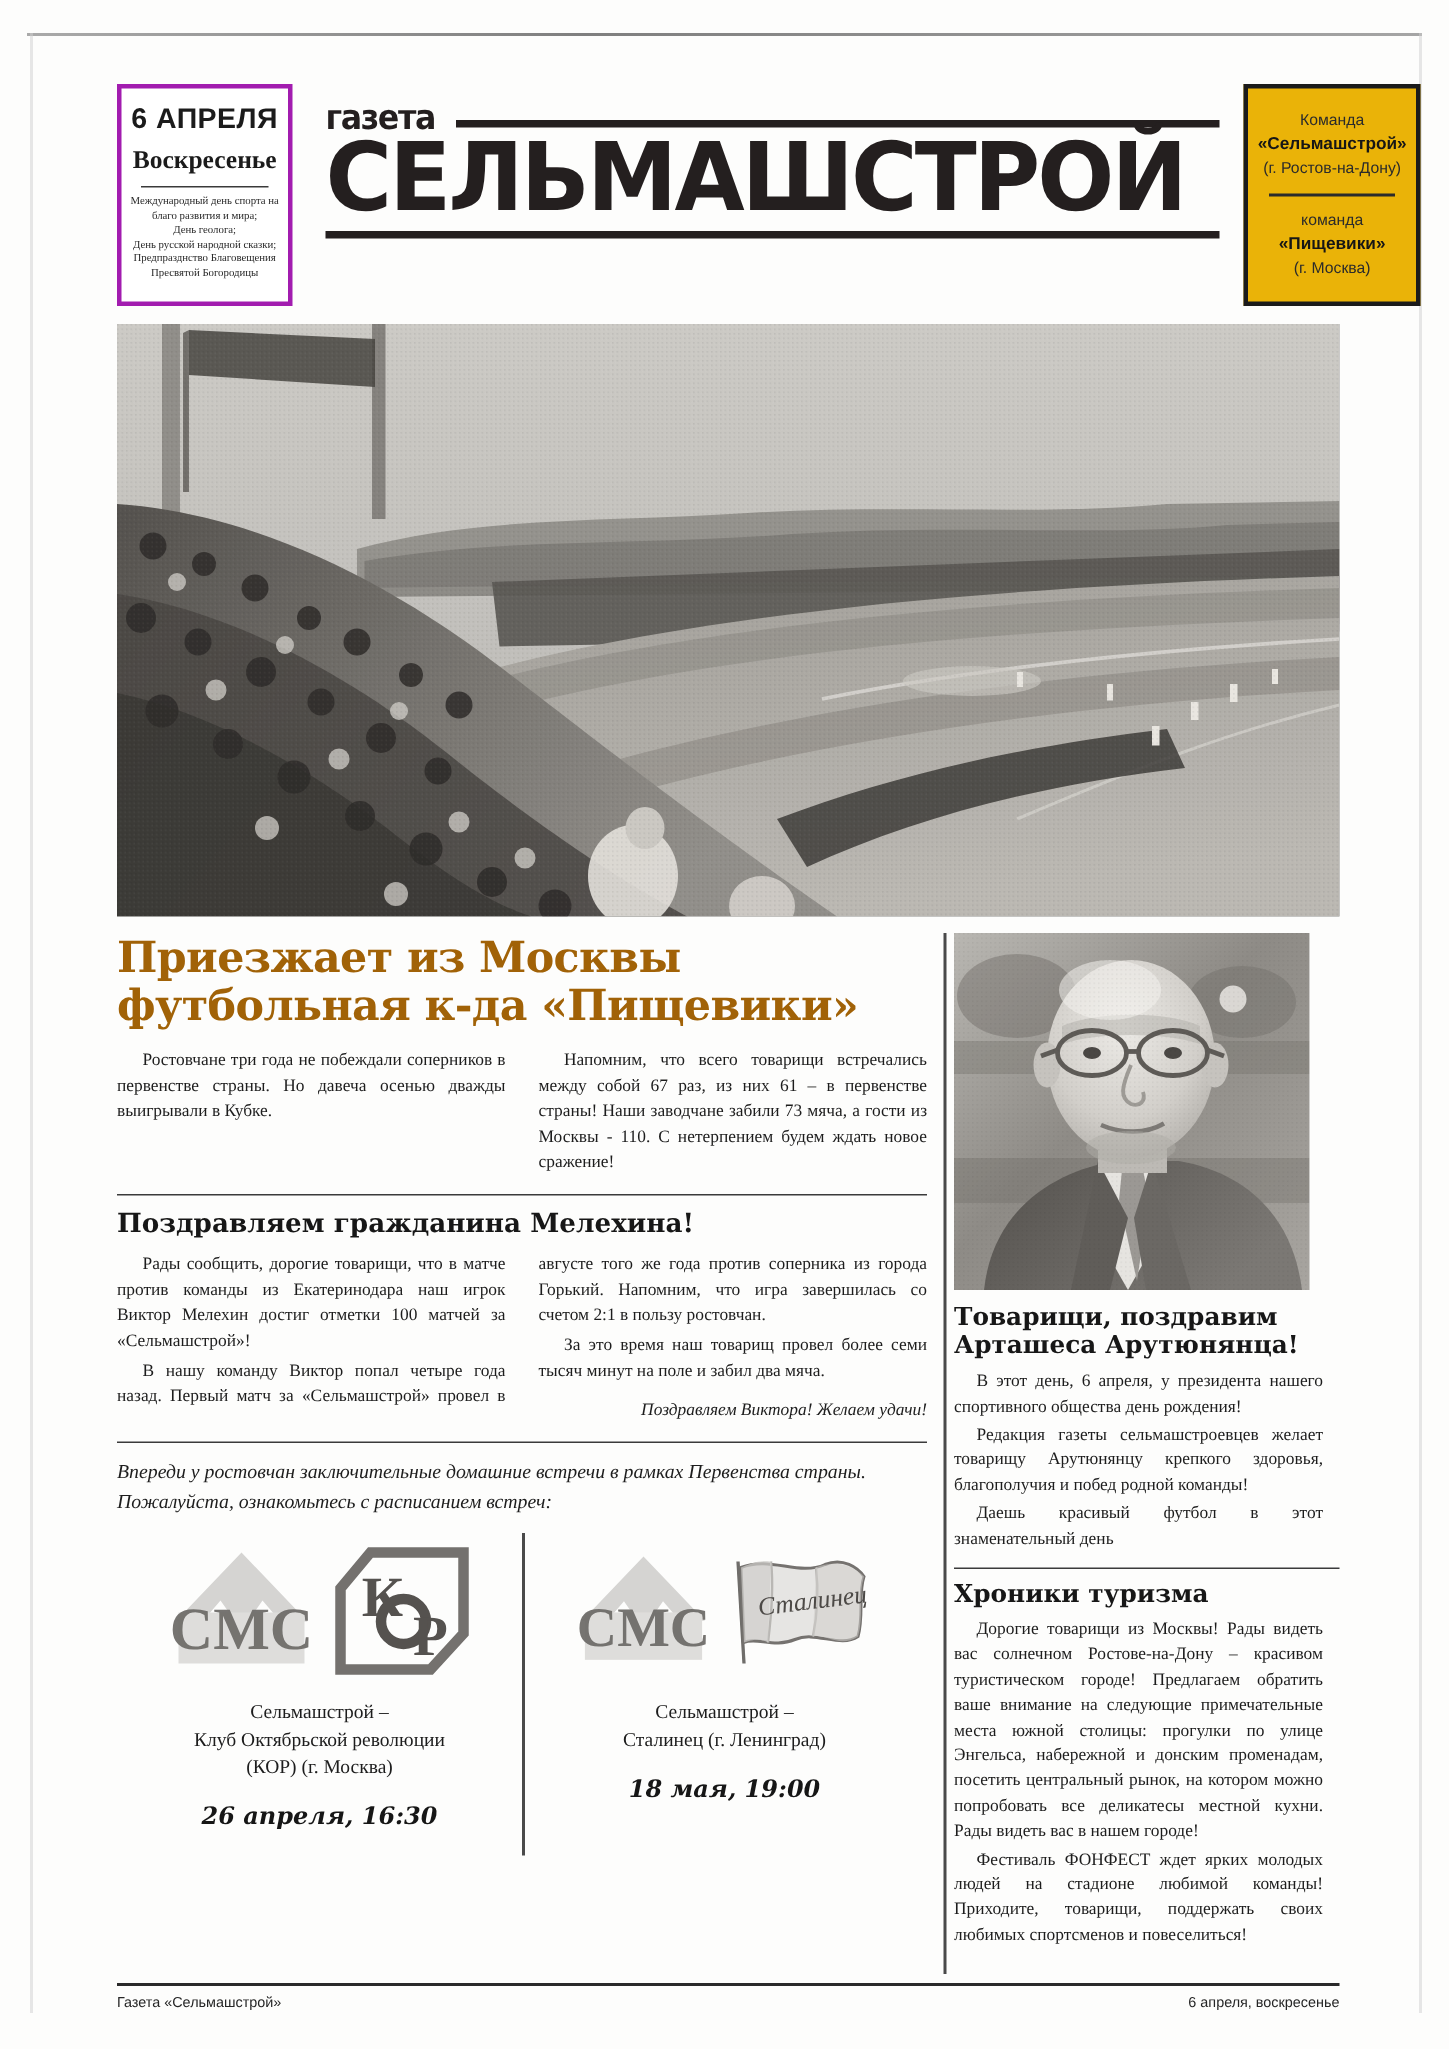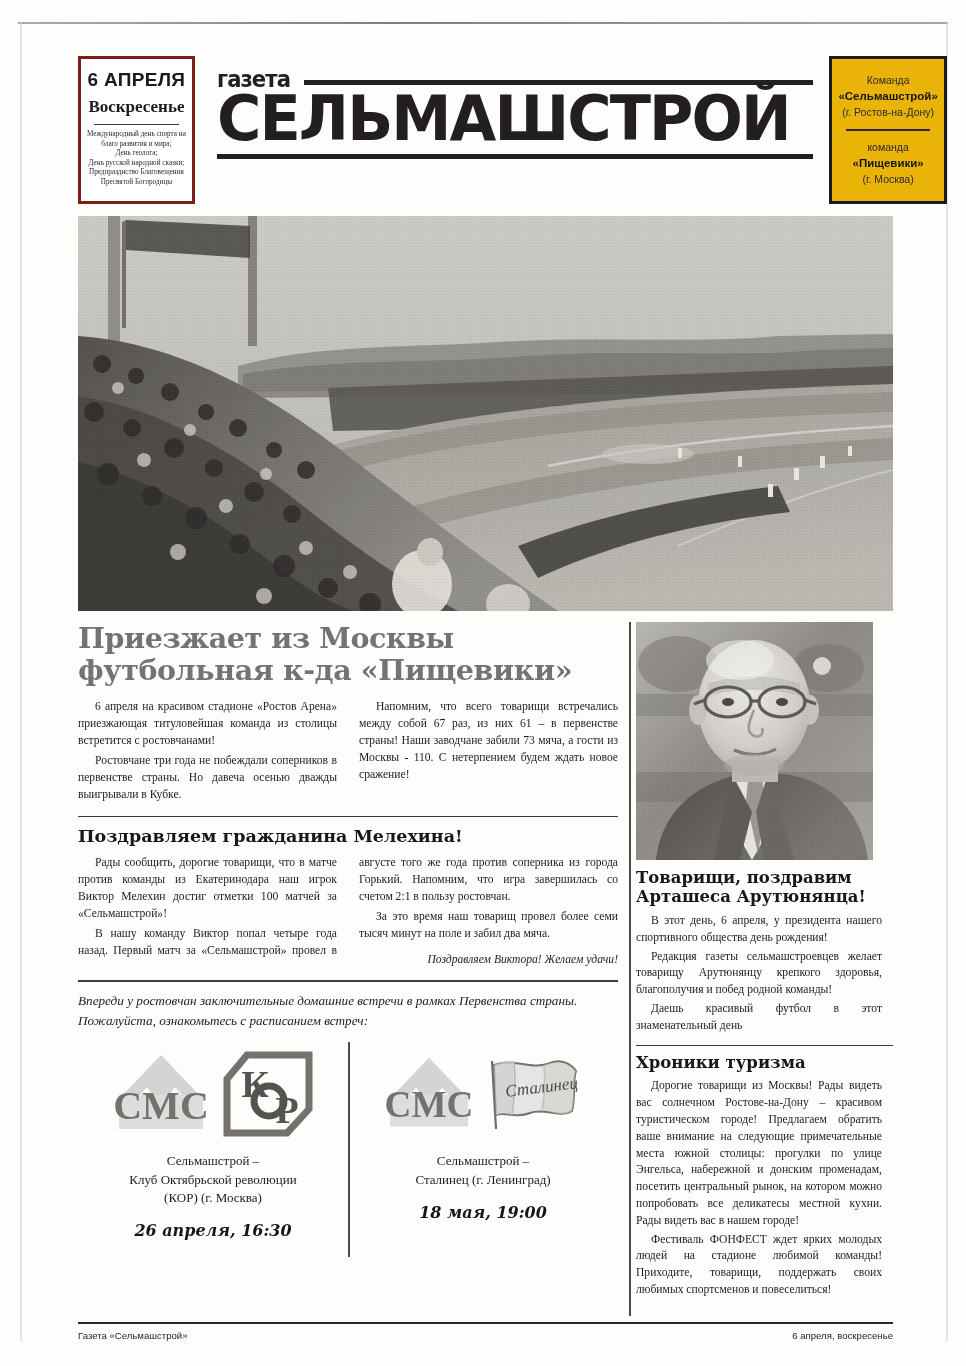--- a/index.html
+++ b/index.html
@@ -31,21 +31,21 @@
     position:absolute;right:18px;top:22px;width:2px;height:1320px;
     background:#cfcfcf;opacity:.5;
   }
 
   
   .masthead{
     position:absolute;left:78px;top:56px;width:815px;height:148px;
     display:flex;align-items:stretch;
   }
   .date-box{
-    width:158px;border:3px solid #7f1d1d;box-sizing:border-box;
+    width:158px;border:3px solid #a21caf;box-sizing:border-box;
     padding:8px 6px 6px;text-align:center;background:#fff;
   }
   .date-day{
     font-family:"Liberation Sans", sans-serif;
     font-weight:bold;font-size:19px;letter-spacing:.3px;
     margin-top:2px;
   }
   .date-weekday{
     font-family:"Liberation Serif", serif;
     font-weight:bold;font-size:17px;margin-top:6px;
@@ -108,21 +108,21 @@
   .col-main{position:absolute;left:0;top:0;width:540px;}
   .col-side{position:absolute;left:558px;top:0;width:257px;}
   .v-divider{
     position:absolute;left:629px;top:622px;width:1.6px;height:694px;
     background:#4a4a4a;
   }
 
   h1.headline{
     font-family:"DejaVu Serif", serif;
     font-weight:bold;font-size:28.5px;line-height:1.14;
-    margin:0 0 12px 0;color:#737373;letter-spacing:-.4px;
+    margin:0 0 12px 0;color:#a16207;letter-spacing:-.4px;
   }
   h2.subhead{
     font-family:"DejaVu Serif", serif;
     font-weight:bold;font-size:17.5px;line-height:1.2;
     margin:0 0 8px 0;color:#171717;
   }
   h2.bighead{
     font-family:"DejaVu Serif", serif;
     font-weight:bold;font-size:25px;line-height:1.15;
     margin:0 0 10px 0;color:#171717;letter-spacing:-.3px;
@@ -346,21 +346,20 @@
 
   <div class="v-divider"></div>
 
   <div class="content">
 
     <div class="col-main">
 
       <h1 class="headline">Приезжает из Москвы футбольная к-да «Пищевики»</h1>
 
       <div class="two-col">
-        <p>6 апреля на красивом стадионе «Ростов Арена» приезжающая титуловейшая команда из столицы встретится с ростовчанами!</p>
         <p>Ростовчане три года не побеждали соперников в первенстве страны. Но давеча осенью дважды выигрывали в Кубке.</p>
         <p>Напомним, что всего товарищи встречались между собой 67 раз, из них 61 – в первенстве страны! Наши заводчане забили 73 мяча, а гости из Москвы - 110. С нетерпением будем ждать новое сражение!</p>
       </div>
 
       <div class="hr-thin"></div>
 
       <h2 class="subhead">Поздравляем гражданина Мелехина!</h2>
 
       <div class="two-col">
         <p>Рады сообщить, дорогие товарищи, что в матче против команды из Екатеринодара наш игрок Виктор Мелехин достиг отметки 100 матчей за «Сельмашстрой»!</p>

